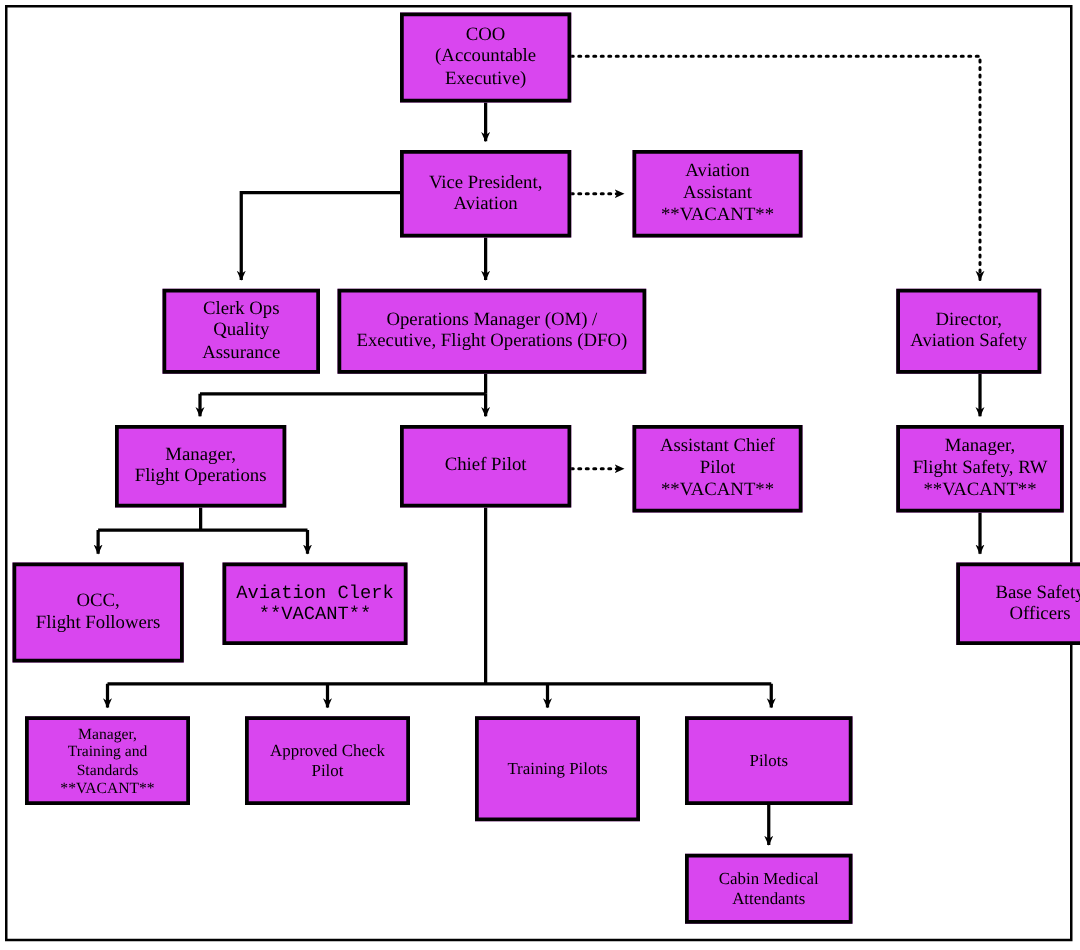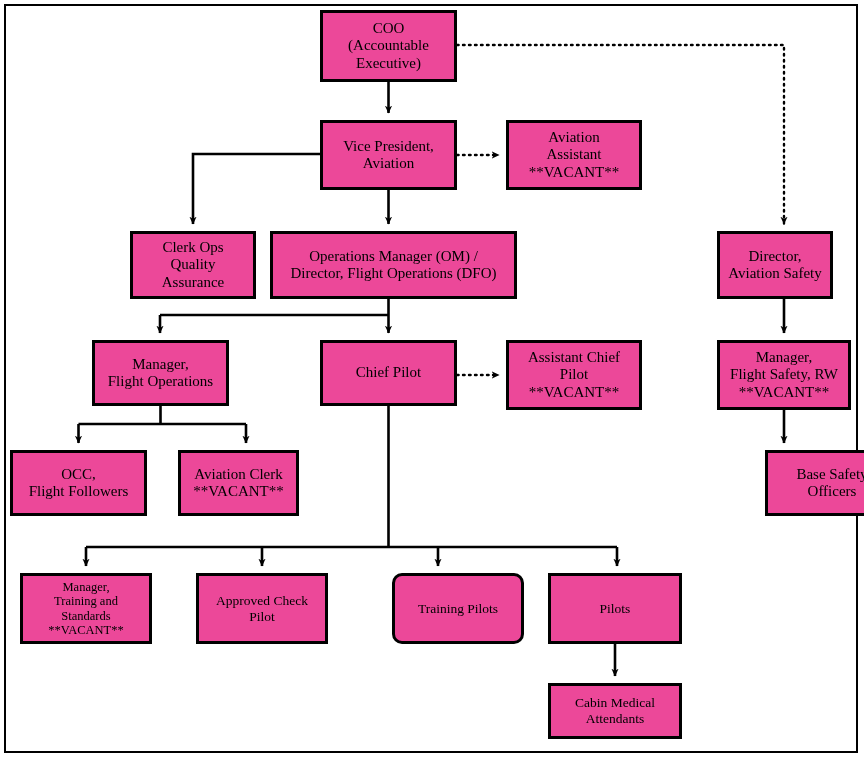--- a/index.html
+++ b/index.html
@@ -32,21 +32,21 @@
     position: absolute;
     left: 0;
     top: 0;
     width: 864px;
     height: 760px;
   }
   .node {
     position: absolute;
     box-sizing: border-box;
     border: 3px solid #000000;
-    background: #ec4899;
+    background: #d946ef;
     display: flex;
     align-items: center;
     justify-content: center;
     text-align: center;
     line-height: 1.16;
     font-size: 15px;
     padding: 2px 4px;
     z-index: 5;
   }
   .node .label {
@@ -127,21 +127,21 @@
 Assistant
 **VACANT**</span>
       </div>
       <div class="node" style="left: 130px; top: 231px; width: 126px; height: 68px;">
         <span class="label">Clerk Ops
 Quality
 Assurance</span>
       </div>
       <div class="node" style="left: 270px; top: 231px; width: 247px; height: 68px;">
         <span class="label">Operations Manager (OM) /
-Director, Flight Operations (DFO)</span>
+Executive, Flight Operations (DFO)</span>
       </div>
       <div class="node" style="left: 717px; top: 231px; width: 116px; height: 68px;">
         <span class="label">Director,
 Aviation Safety</span>
       </div>
       <div class="node" style="left: 92px; top: 340px; width: 137px; height: 66px;">
         <span class="label">Manager,
 Flight Operations</span>
       </div>
       <div class="node" style="left: 320px; top: 340px; width: 137px; height: 66px;">
@@ -150,43 +150,43 @@
       <div class="node" style="left: 506px; top: 340px; width: 136px; height: 70px;">
         <span class="label">Assistant Chief
 Pilot
 **VACANT**</span>
       </div>
       <div class="node" style="left: 717px; top: 340px; width: 134px; height: 70px;">
         <span class="label">Manager,
 Flight Safety, RW
 **VACANT**</span>
       </div>
-      <div class="node" style="left: 10px; top: 450px; width: 137px; height: 66px; justify-content: center;">
+      <div class="node" style="left: 10px; top: 450px; width: 137px; height: 80px; justify-content: center;">
         <span class="label">OCC,
 Flight Followers</span>
       </div>
-      <div class="node" style="left: 178px; top: 450px; width: 121px; height: 66px;">
+      <div class="node" style="left: 178px; top: 450px; width: 148px; height: 66px; font-family: Liberation Mono, monospace;">
         <span class="label">Aviation Clerk
 **VACANT**</span>
       </div>
       <div class="node" style="left: 717px; top: 450px; width: 134px; height: 66px; margin-left: 48px;">
         <span class="label">Base Safety
 Officers</span>
       </div>
       <div class="node tiny" style="left: 20px; top: 573px; width: 132px; height: 71px;">
         <span class="label">Manager,
 Training and
 Standards
 **VACANT**</span>
       </div>
       <div class="node small" style="left: 196px; top: 573px; width: 132px; height: 71px;">
         <span class="label">Approved Check
 Pilot</span>
       </div>
-      <div class="node small" style="left: 392px; top: 573px; width: 132px; height: 71px; border-radius: 10px;">
+      <div class="node small" style="left: 380px; top: 573px; width: 132px; height: 84px;">
         <span class="label">Training Pilots</span>
       </div>
       <div class="node small" style="left: 548px; top: 573px; width: 134px; height: 71px;">
         <span class="label">Pilots</span>
       </div>
       <div class="node small" style="left: 548px; top: 683px; width: 134px; height: 56px;">
         <span class="label">Cabin Medical
 Attendants</span>
       </div>
     </div>

